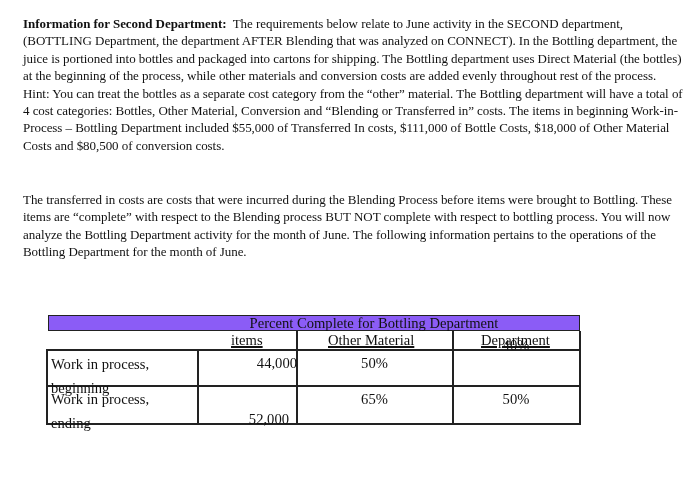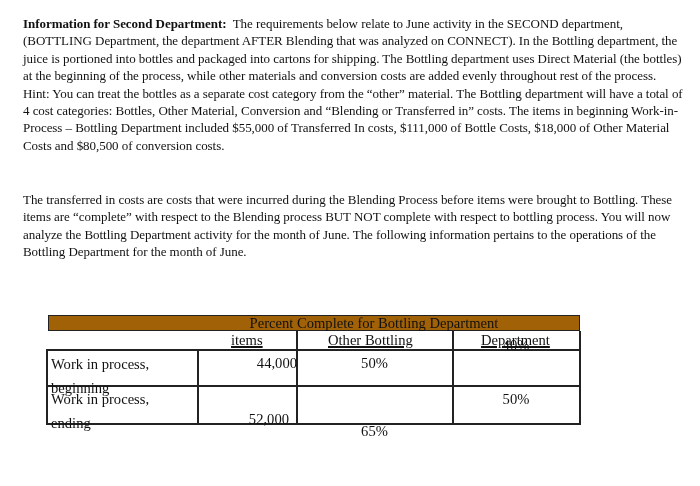--- a/index.html
+++ b/index.html
@@ -12,21 +12,21 @@
     position: absolute; left: 23px; width: 660px;
     font-size: 13px; line-height: 17.4px; margin: 0;
     letter-spacing: -0.05px;
   }
   .para .lead { font-weight: bold; }
   #p1 { top: 15px; }
   #p2 { top: 191px; }
 
   .hdr-bar {
     position: absolute; left: 48px; top: 315px; width: 532px; height: 16px;
-    background: #a16207; border: 1.5px solid #222; box-sizing: border-box;
+    background: #8b5cf6; border: 1.5px solid #222; box-sizing: border-box;
     font-size: 14.6px; line-height: 14px; text-align: center;
   }
   .hdr-bar span { position: relative; left: 60px; }
 
   .sub {
     position: absolute; top: 333px; font-size: 14.6px; line-height: 15px;
     text-decoration: underline; text-decoration-thickness: 2px;
     text-underline-offset: 1px;
   }
   .vline { position: absolute; width: 1.5px; background: #222; }
@@ -44,21 +44,21 @@
 <p class="para" id="p1"><span class="lead">Information for Second Department:</span>&nbsp; <span>The requirements below relate to June activity in the SECOND department, (BOTTLING Department, the department AFTER Blending that was analyzed on CONNECT). In the Bottling department, the juice is portioned into bottles and packaged into cartons for shipping.  The Bottling department uses Direct Material (the bottles) at the beginning of the process, while other materials and conversion costs are added evenly throughout rest of the process.  Hint:  You can treat the bottles as a separate cost category from the “other” material.  The Bottling department will have a total of 4 cost categories: Bottles, Other Material, Conversion and “Blending or Transferred in” costs.  The items in beginning Work-in-Process – Bottling Department included $55,000 of  Transferred In costs, $111,000 of Bottle Costs, $18,000 of Other Material Costs and $80,500 of conversion costs.</span></p>
 
 <p class="para" id="p2">The transferred in costs are costs that were incurred during the Blending Process before items were brought to Bottling.  These items are “complete” with respect to the Blending process BUT NOT complete with respect to bottling process.  You will now analyze the Bottling Department activity for the month of June.  The following information pertains to the operations of the Bottling Department for the month of June.</p>
 
 <div>
   <div class="hdr-bar">
     <span>Percent Complete for Bottling Department</span>
   </div>
 
   <div class="sub" style="left:231px;">items</div>
-  <div class="sub" style="left:328px;">Other Bottling</div>
+  <div class="sub" style="left:328px;">Other Material</div>
   <div class="sub" style="left:481px;">Department</div>
 
   <div class="vline" style="left:296px; top:331px; height:19px;"></div>
   <div class="vline" style="left:452px; top:331px; height:19px;"></div>
   <div class="vline" style="left:579px; top:331px; height:19px;"></div>
 
   <div class="hline" style="left:46px; top:349px; width:535px;"></div>
   <div class="hline" style="left:46px; top:385px; width:535px;"></div>
   <div class="hline" style="left:46px; top:423px; width:535px;"></div>
   <div class="vline" style="left:46px; top:349px; height:75px;"></div>
@@ -67,15 +67,15 @@
   <div class="vline" style="left:452px; top:349px; height:75px;"></div>
   <div class="vline" style="left:579px; top:349px; height:75px;"></div>
 
   <div class="cell" style="left:51px; top:352px; width:140px;">Work in process, beginning</div>
   <div class="cell num" style="left:200px; top:351px; width:89px;margin-left:8px;">44,000</div>
   <div class="cell ctr" style="left:298px; top:351px; width:153px;">50%</div>
   <div class="cell ctr" style="left:454px; top:333px; width:124px;">40%</div>
 
   <div class="cell" style="left:51px; top:387px; width:140px;">Work in process, ending</div>
   <div class="cell num" style="left:200px; top:407px; width:89px;">52,000</div>
-  <div class="cell ctr" style="left:298px; top:387px; width:153px;margin-top:32px;">65%</div>
+  <div class="cell ctr" style="left:298px; top:387px; width:153px;">65%</div>
   <div class="cell ctr" style="left:454px; top:387px; width:124px;">50%</div>
 </div>
 
 </body></html>

